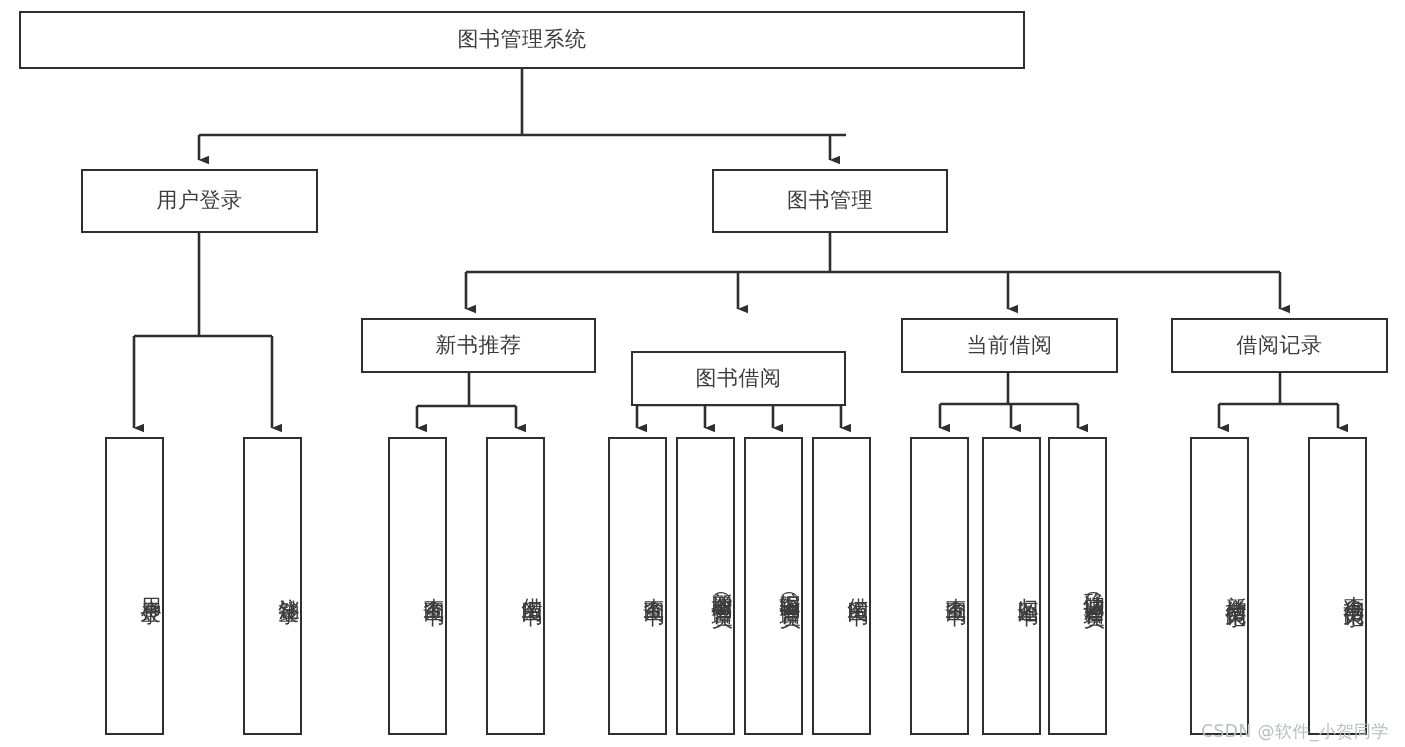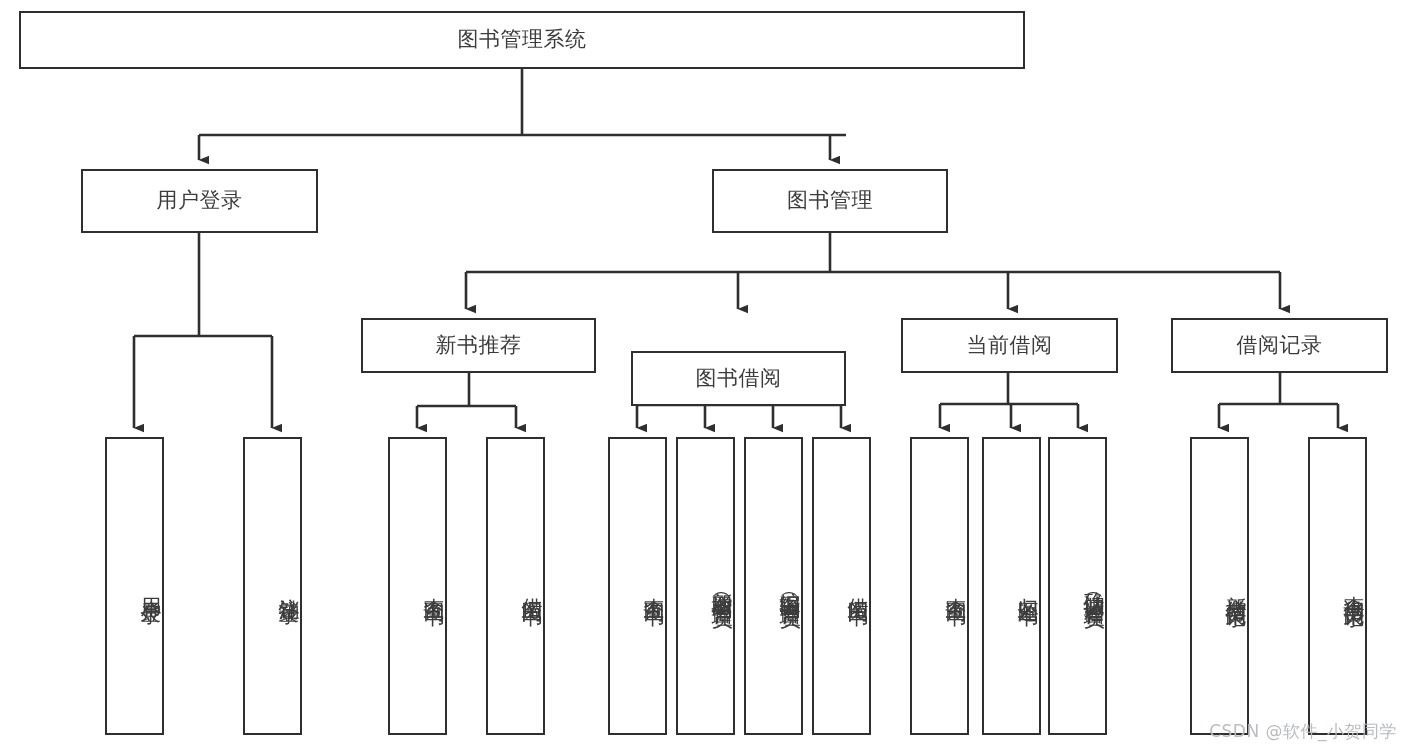--- a/index.html
+++ b/index.html
@@ -46,21 +46,21 @@
     letter-spacing: 2.5px;
     padding: 8px 0;
     align-items: flex-start;
     justify-content: center;
   }
   .node .lbl {
     display: block;
   }
   #watermark {
     position: absolute;
-    right: 8px;
+    right: 16px;
     bottom: 4px;
     font-size: 17px;
     color: #b9bcc0;
     letter-spacing: 0.5px;
     white-space: nowrap;
     font-family: "DejaVu Sans", "Liberation Sans", sans-serif;
     pointer-events: none;
   }
 </style>
 </head>

